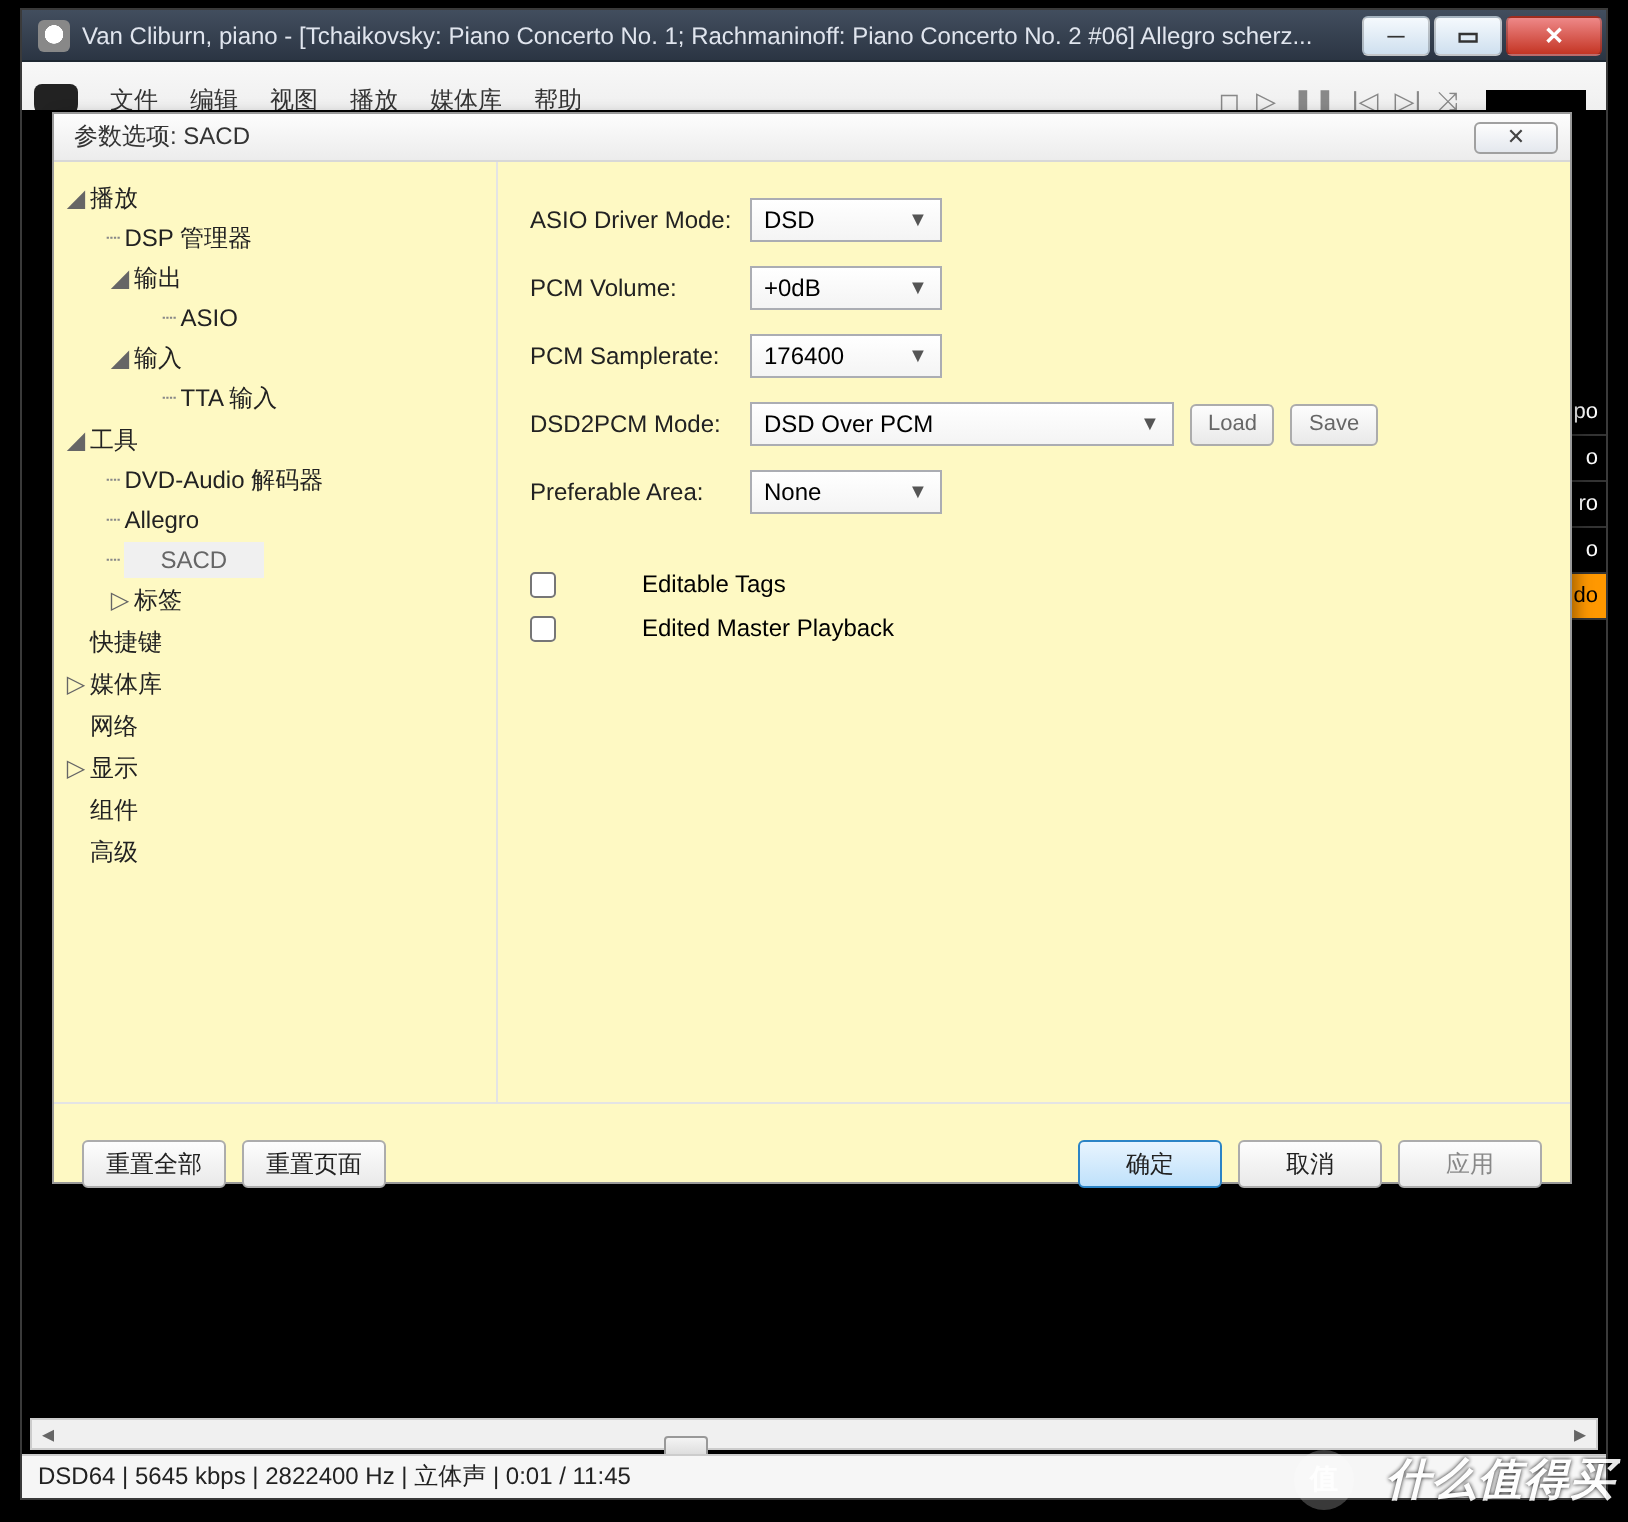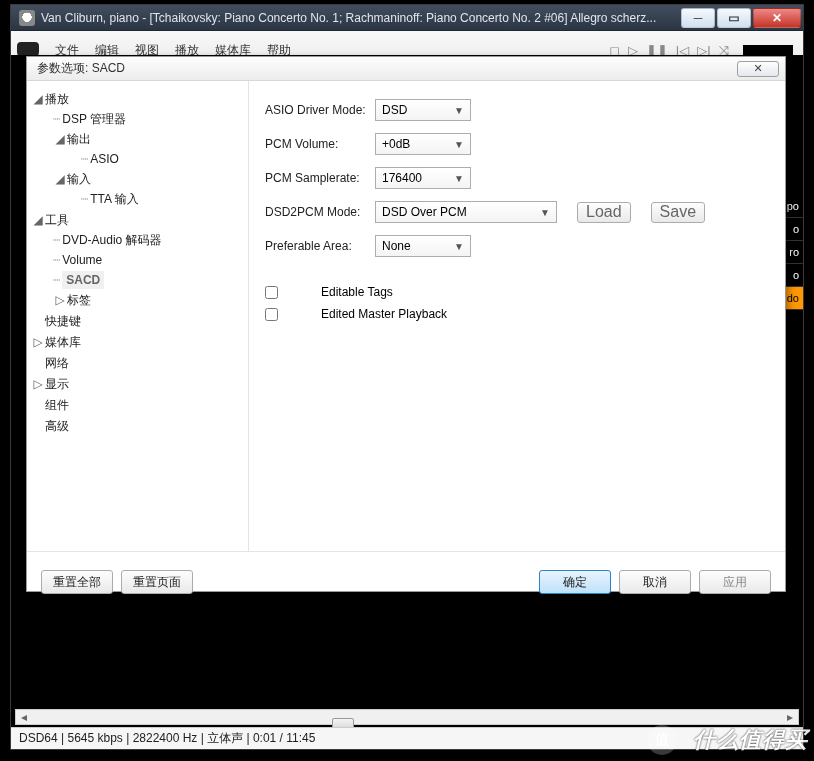--- a/index.html
+++ b/index.html
@@ -27,46 +27,46 @@
   .dark-bars div { height: 23px; border-bottom: 1px solid #333; color: #fff; font-size: 11px; padding: 5px 4px 0 0; text-align: right; }
   .dark-bars div.hl { background: #ff9800; color: #000; }
 
   .hscroll { position: absolute; left: 4px; right: 4px; bottom: 24px; height: 16px; background: #f0f0f0; border: 1px solid #ccc; display: flex; align-items: center; }
   .hscroll .arrow { width: 16px; height: 14px; display: flex; justify-content: center; align-items: center; color: #666; }
   .hscroll .track { flex: 1; position: relative; }
   .hscroll .thumb { position: absolute; left: 40%; width: 22px; top: 1px; height: 12px; background: linear-gradient(#f4f4f4, #d8d8d8); border: 1px solid #999; border-radius: 2px; }
 
   .statusbar { position: absolute; left: 0; right: 0; bottom: 0; height: 22px; background: #f6f6f6; border-top: 1px solid #ccc; display: flex; align-items: center; padding: 0 8px; color: #222; }
 
-  .dialog { position: absolute; left: 26px; top: 56px; width: 760px; height: 536px; background: #ffffff; border: 1px solid #999; box-shadow: 2px 3px 8px rgba(0,0,0,0.4); }
+  .dialog { position: absolute; left: 26px; top: 56px; width: 760px; height: 536px; background: #fef9c3; border: 1px solid #999; box-shadow: 2px 3px 8px rgba(0,0,0,0.4); }
   .dlg-title { height: 24px; background: linear-gradient(#fdfdfd, #ececec); border-bottom: 1px solid #d8d8d8; display: flex; align-items: center; padding: 0 6px 0 10px; color: #333; }
   .dlg-title .dclose { margin-left: auto; width: 42px; height: 16px; border: 1px solid #a0a0a0; border-radius: 3px; display: flex; align-items: center; justify-content: center; background: linear-gradient(#fdfdfd,#e4e8ee); font-size: 11px; color: #444; cursor: default;}
   .dlg-body { display: flex; height: 470px; }
   
   .tree { width: 222px; border-right: 1px solid #e4e4e4; padding: 8px 4px; overflow: auto; }
   .tree ul { list-style: none; }
   .tree > ul > li { margin-bottom: 1px; }
   .tree li { line-height: 18px; white-space: nowrap; cursor: default; color: #222;}
   .tree .node { display: flex; align-items: center; padding: 1px 0;}
   .tree .tw { width: 14px; display: inline-block; text-align: center; color: #666;}
   .tree .dash { color: #888; margin-right: 2px;}
   .tree ul ul { margin-left: 22px; }
   .tree ul ul ul { margin-left: 28px; }
-  .tree .node.sel span.lbl { background: #f0f0f0; color: #666; padding: 0 4px; font-weight: bold; }
+  .tree .node.sel span.lbl { background: #f0f0f0; color: #666; padding: 0 18px; }
 
   .settings { flex: 1; padding: 18px 16px; }
   .row { display: flex; align-items: center; margin-bottom: 12px; }
   .row .lbl { width: 110px; color: #222; }
   .combo { height: 22px; border: 1px solid #abadb3; background: linear-gradient(#fff,#f4f4f4); display: flex; align-items: center; padding: 0 4px 0 6px; cursor: default; }
   .combo .cv { flex: 1; }
   .combo .ca { width: 14px; color: #555; text-align: center; font-size: 10px;}
   .w84 { width: 96px; }
-  .w182 { width: 182px; }
+  .w182 { width: 212px; }
   .btn { height: 22px; border: 1px solid #acacac; background: linear-gradient(#fdfdfd,#e9e9e9); padding: 0 10px; display: inline-flex; align-items: center; justify-content: center; color: #666; cursor: default; border-radius: 3px;}
-  .btn.small { padding: 0 8px; margin-left: 20px; height: 21px; font-size: 16px;}
+  .btn.small { padding: 0 8px; margin-left: 8px; height: 21px; font-size: 11px;}
   .btn.primary { background: linear-gradient(#e8f4fe,#bfe1fb); border-color: #2c84c6; color: #000;}
   .checkrow { display: flex; align-items: center; margin-bottom: 8px; margin-top: 4px; gap: 37px;}
   .checkrow input { margin-right: 6px; }
   
   .dlg-foot { height: 40px; border-top: 1px solid #e4e4e4; display: flex; align-items: center; padding: 0 14px; gap: 8px;}
   .dlg-foot .spacer { flex: 1; }
   .dlg-foot .btn { min-width: 72px; height: 24px; color: #222; margin-top: 21px;}
 
   .watermark { position: absolute; right: 6px; bottom: 6px; display: flex; align-items: center; gap: 16px; opacity: 0.9; }
   .watermark .circ { width: 30px; height: 30px; background: rgba(255,255,255,0.25); border-radius: 50%; display: flex; align-items: center; justify-content: center; color: #fff; font-weight: bold; font-size: 14px;}
@@ -185,21 +185,21 @@
           <ul>
             <li>
                 <div class="node">
                   <span class="dash">┈</span>
                   <span class="lbl">DVD-Audio 解码器</span>
                 </div>
               </li>
             <li>
                 <div class="node">
                   <span class="dash">┈</span>
-                  <span class="lbl">Volume</span>
+                  <span class="lbl">Allegro</span>
                 </div>
               </li>
             <li>
                 <div class="node sel">
                   <span class="dash">┈</span>
                   <span class="lbl">SACD</span>
                 </div>
               </li>
             <li>
                 <div class="node">

